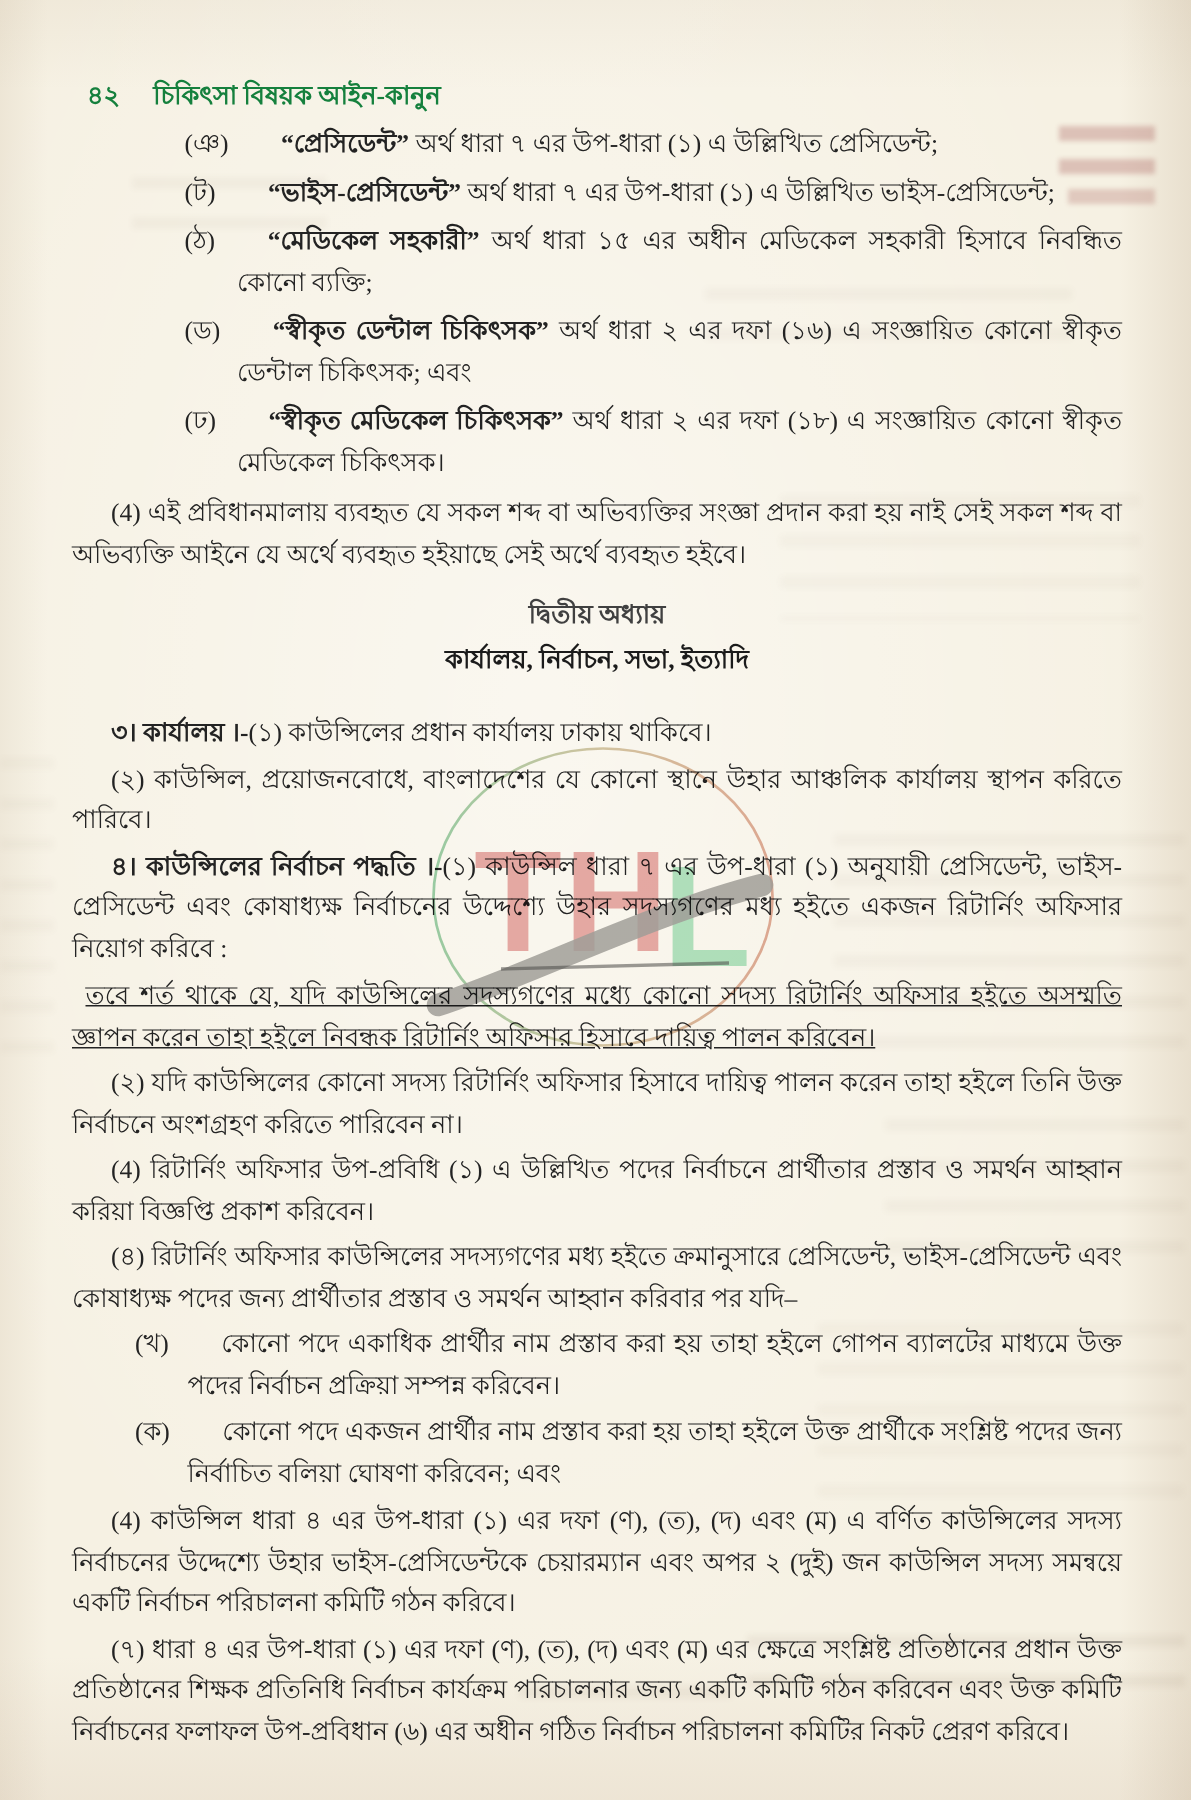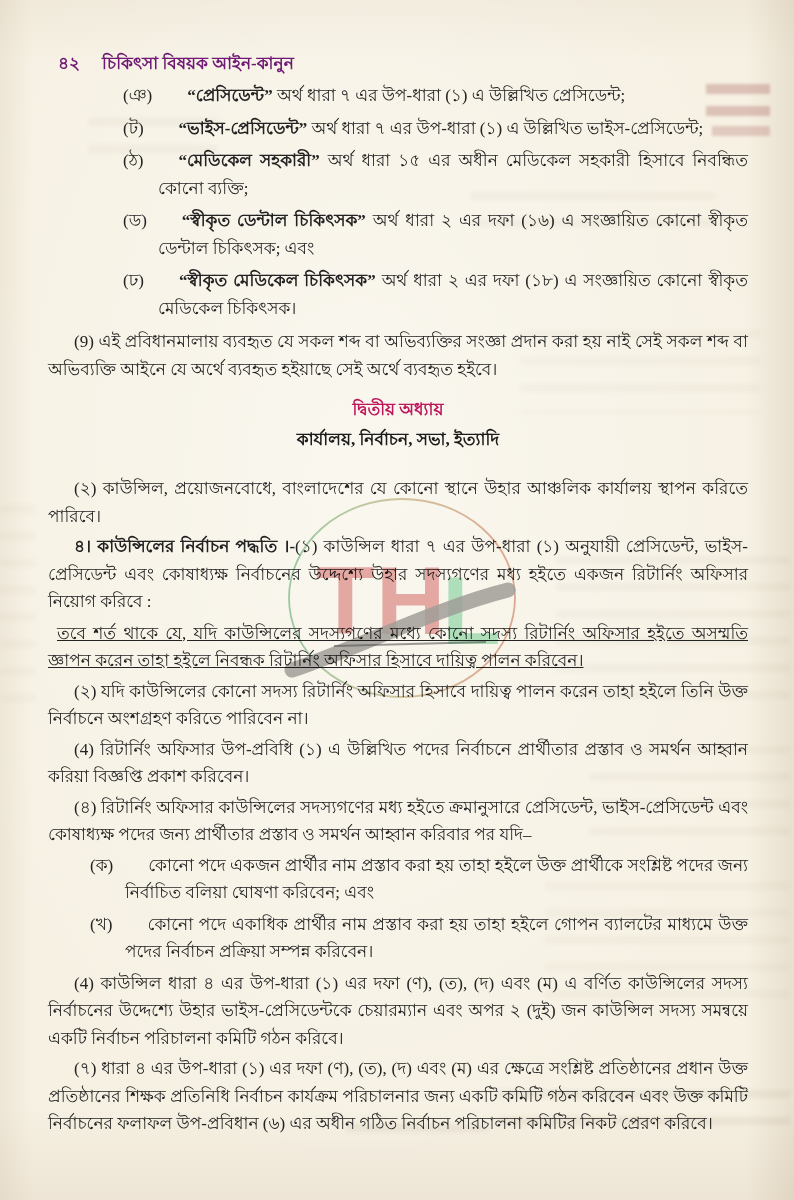--- a/index.html
+++ b/index.html
@@ -16,27 +16,27 @@
       linear-gradient(to bottom, rgba(160,130,95,.07), rgba(160,130,95,0) 5%, rgba(160,130,95,0) 92%, rgba(175,140,110,.12)),
       #f6f1e3;
   }
   .content{
     position:absolute;left:0;top:0;width:794px;box-sizing:border-box;
     padding:52px 46px 0 48px;
     color:#232323;font-size:17px;line-height:27.5px;
     text-align:justify;z-index:2;
   }
   .hdr{display:flex;align-items:baseline;gap:22px;margin-left:10px;margin-bottom:6px;
-       font-weight:bold;color:#701a75;text-align:center;line-height:24px;}
+       font-weight:bold;color:#15803d;text-align:center;line-height:24px;}
   .b{font-weight:bold;}
   .def{padding-left:110px;text-indent:-35px;margin:0 0 5px 0;}
   .para{text-indent:26px;margin:3px 0;}
   .proviso{text-indent:9px;margin:4px 0 3px 0;text-decoration:underline;}
   .subclause{padding-left:77px;text-indent:-35px;margin:3px 0 4px 0;}
-  .chapter{text-align:center;font-weight:bold;margin-top:12px;line-height:30px;color:#be185d;}
+  .chapter{text-align:center;font-weight:bold;margin-top:12px;line-height:30px;color:#404040;}
   .chapter-sub{text-align:center;font-weight:bold;margin-bottom:20px;line-height:30px;color:#1b1b1b;}
   .label-gap{display:inline-block;min-width:35px;text-indent:0;}
   
   .watermark{
     position:absolute;left:284px;top:498px;width:236px;height:206px;z-index:5;
     mix-blend-mode:multiply;pointer-events:none;opacity:.9;
   }
   .watermark svg{display:block;filter:blur(.4px);}
   
   .ghost{position:absolute;z-index:1;pointer-events:none;
@@ -83,41 +83,42 @@
   <div class="def"><span>(ঞ)</span><span class="label-gap"> </span><span class="b">“প্রেসিডেন্ট”</span><span> অর্থ ধারা ৭ এর উপ-ধারা (১) এ উল্লিখিত প্রেসিডেন্ট;</span></div>
 
   <div class="def"><span>(ট)</span><span class="label-gap"> </span><span class="b">“ভাইস-প্রেসিডেন্ট”</span><span> অর্থ ধারা ৭ এর উপ-ধারা (১) এ উল্লিখিত ভাইস-প্রেসিডেন্ট;</span></div>
 
   <div class="def"><span>(ঠ)</span><span class="label-gap"> </span><span class="b">“মেডিকেল সহকারী”</span><span> অর্থ ধারা ১৫ এর অধীন মেডিকেল সহকারী হিসাবে নিবন্ধিত কোনো ব্যক্তি;</span></div>
 
   <div class="def"><span>(ড)</span><span class="label-gap"> </span><span class="b">“স্বীকৃত ডেন্টাল চিকিৎসক”</span><span> অর্থ ধারা ২ এর দফা (১৬) এ সংজ্ঞায়িত কোনো স্বীকৃত ডেন্টাল চিকিৎসক; এবং</span></div>
 
   <div class="def"><span>(ঢ)</span><span class="label-gap"> </span><span class="b">“স্বীকৃত মেডিকেল চিকিৎসক”</span><span> অর্থ ধারা ২ এর দফা (১৮) এ সংজ্ঞায়িত কোনো স্বীকৃত মেডিকেল চিকিৎসক।</span></div>
 
-  <div class="para" style="margin-top:6px;">(9) এই প্রবিধানমালায় ব্যবহৃত যে সকল শব্দ বা অভিব্যক্তির সংজ্ঞা প্রদান করা হয় নাই সেই সকল শব্দ বা অভিব্যক্তি আইনে যে অর্থে ব্যবহৃত হইয়াছে সেই অর্থে ব্যবহৃত হইবে।</div>
+  <div class="para" style="margin-top:6px;">(4) এই প্রবিধানমালায় ব্যবহৃত যে সকল শব্দ বা অভিব্যক্তির সংজ্ঞা প্রদান করা হয় নাই সেই সকল শব্দ বা অভিব্যক্তি আইনে যে অর্থে ব্যবহৃত হইয়াছে সেই অর্থে ব্যবহৃত হইবে।</div>
 
   <div class="chapter">দ্বিতীয় অধ্যায়</div>
   <div class="chapter-sub">কার্যালয়, নির্বাচন, সভা, ইত্যাদি</div>
 
+  <div class="para"><span class="b">৩। কার্যালয় ।-</span><span>(১) কাউন্সিলের প্রধান কার্যালয় ঢাকায় থাকিবে।</span></div>
 
   <div class="para">(২) কাউন্সিল, প্রয়োজনবোধে, বাংলাদেশের যে কোনো স্থানে উহার আঞ্চলিক কার্যালয় স্থাপন করিতে পারিবে।</div>
 
   <div class="para"><span class="b">৪। কাউন্সিলের নির্বাচন পদ্ধতি ।-</span><span>(১) কাউন্সিল ধারা ৭ এর উপ-ধারা (১) অনুযায়ী প্রেসিডেন্ট, ভাইস-প্রেসিডেন্ট এবং কোষাধ্যক্ষ নির্বাচনের উদ্দেশ্যে উহার সদস্যগণের মধ্য হইতে একজন রিটার্নিং অফিসার নিয়োগ করিবে :</span></div>
 
   <div class="proviso">তবে শর্ত থাকে যে, যদি কাউন্সিলের সদস্যগণের মধ্যে কোনো সদস্য রিটার্নিং অফিসার হইতে অসম্মতি জ্ঞাপন করেন তাহা হইলে নিবন্ধক রিটার্নিং অফিসার হিসাবে দায়িত্ব পালন করিবেন।</div>
 
   <div class="para">(২) যদি কাউন্সিলের কোনো সদস্য রিটার্নিং অফিসার হিসাবে দায়িত্ব পালন করেন তাহা হইলে তিনি উক্ত নির্বাচনে অংশগ্রহণ করিতে পারিবেন না।</div>
 
   <div class="para">(4) রিটার্নিং অফিসার উপ-প্রবিধি (১) এ উল্লিখিত পদের নির্বাচনে প্রার্থীতার প্রস্তাব ও সমর্থন আহ্বান করিয়া বিজ্ঞপ্তি প্রকাশ করিবেন।</div>
 
   <div class="para">(৪) রিটার্নিং অফিসার কাউন্সিলের সদস্যগণের মধ্য হইতে ক্রমানুসারে প্রেসিডেন্ট, ভাইস-প্রেসিডেন্ট এবং কোষাধ্যক্ষ পদের জন্য প্রার্থীতার প্রস্তাব ও সমর্থন আহ্বান করিবার পর যদি–</div>
 
+  <div class="subclause"><span>(খ)</span><span class="label-gap"> </span><span>কোনো পদে একাধিক প্রার্থীর নাম প্রস্তাব করা হয় তাহা হইলে গোপন ব্যালটের মাধ্যমে উক্ত পদের নির্বাচন প্রক্রিয়া সম্পন্ন করিবেন।</span></div>
+
   <div class="subclause"><span>(ক)</span><span class="label-gap"> </span><span>কোনো পদে একজন প্রার্থীর নাম প্রস্তাব করা হয় তাহা হইলে উক্ত প্রার্থীকে সংশ্লিষ্ট পদের জন্য নির্বাচিত বলিয়া ঘোষণা করিবেন; এবং</span></div>
-
-  <div class="subclause"><span>(খ)</span><span class="label-gap"> </span><span>কোনো পদে একাধিক প্রার্থীর নাম প্রস্তাব করা হয় তাহা হইলে গোপন ব্যালটের মাধ্যমে উক্ত পদের নির্বাচন প্রক্রিয়া সম্পন্ন করিবেন।</span></div>
 
 
   <div class="para">(4) কাউন্সিল ধারা ৪ এর উপ-ধারা (১) এর দফা (ণ), (ত), (দ) এবং (ম) এ বর্ণিত কাউন্সিলের সদস্য নির্বাচনের উদ্দেশ্যে উহার ভাইস-প্রেসিডেন্টকে চেয়ারম্যান এবং অপর ২ (দুই) জন কাউন্সিল সদস্য সমন্বয়ে একটি নির্বাচন পরিচালনা কমিটি গঠন করিবে।</div>
 
   <div class="para">(৭) ধারা ৪ এর উপ-ধারা (১) এর দফা (ণ), (ত), (দ) এবং (ম) এর ক্ষেত্রে সংশ্লিষ্ট প্রতিষ্ঠানের প্রধান উক্ত প্রতিষ্ঠানের শিক্ষক প্রতিনিধি নির্বাচন কার্যক্রম পরিচালনার জন্য একটি কমিটি গঠন করিবেন এবং উক্ত কমিটি নির্বাচনের ফলাফল উপ-প্রবিধান (৬) এর অধীন গঠিত নির্বাচন পরিচালনা কমিটির নিকট প্রেরণ করিবে।</div>
 
 </div>
 
 <div class="watermark">
   <svg width="236" height="206" viewBox="0 0 236 206" xmlns="http://www.w3.org/2000/svg">

